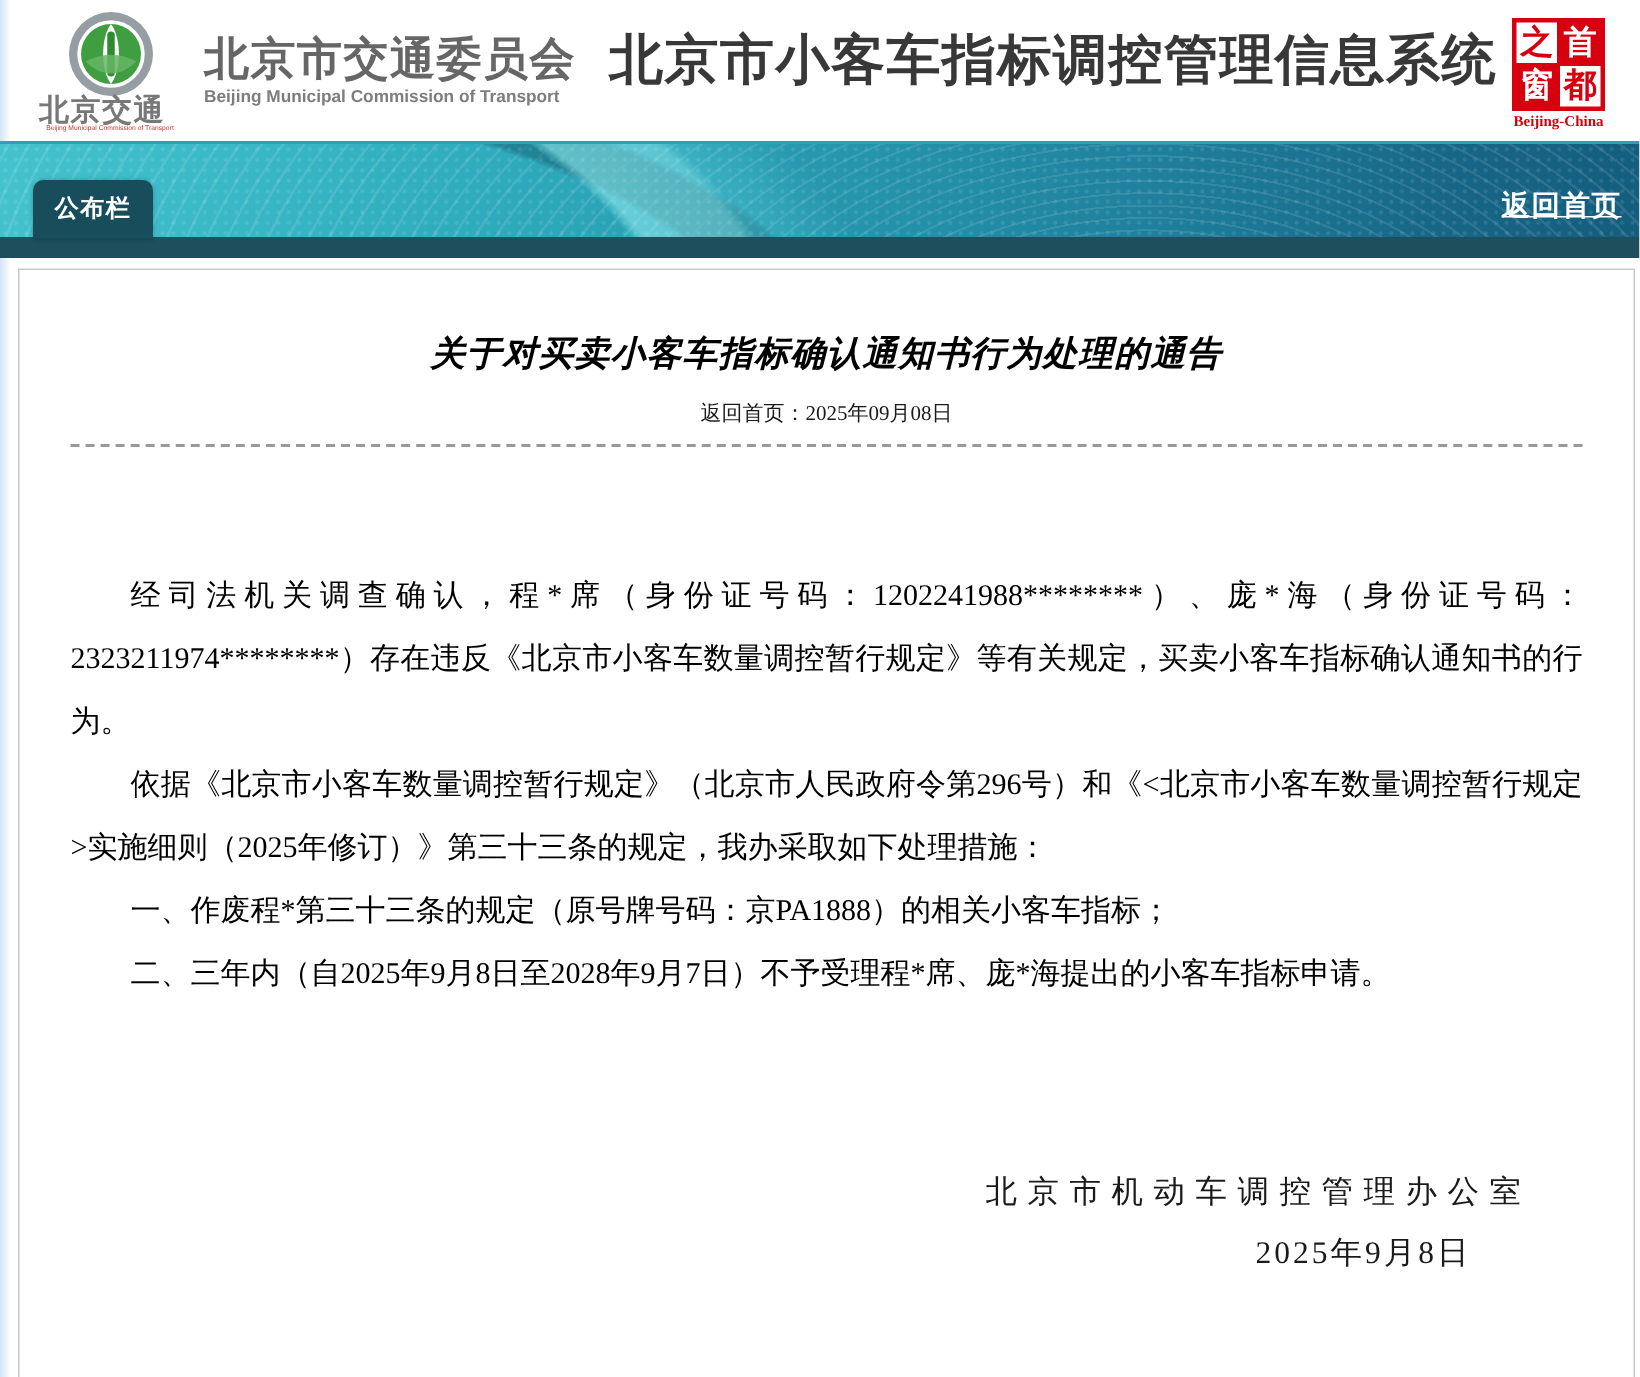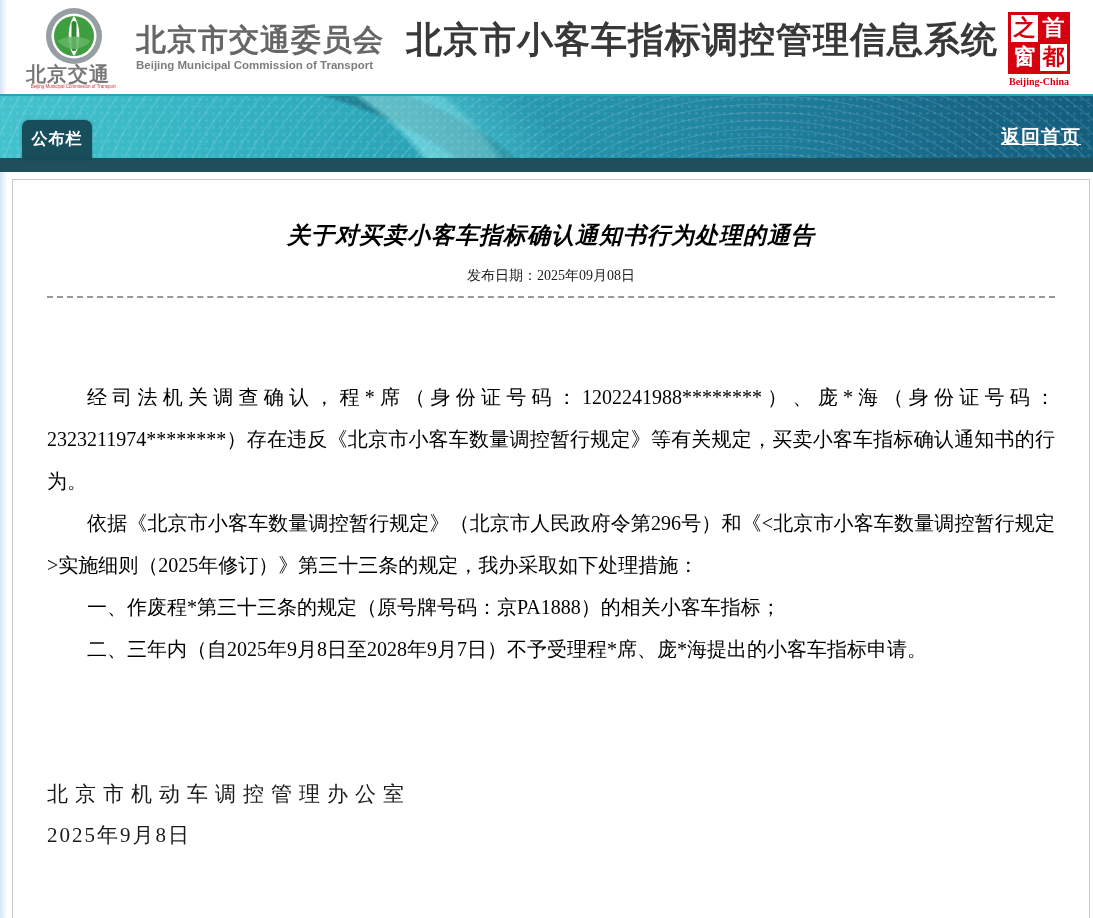--- a/index.html
+++ b/index.html
@@ -48,21 +48,21 @@
       radial-gradient(ellipse 760px 330px at 6% 260%, transparent 59%, rgba(16,86,105,0.45) 60%, rgba(16,86,105,0.40) 66%, transparent 67%),
       repeating-radial-gradient(ellipse 820px 520px at 70% 280%, rgba(255,255,255,0.10) 0 2px, transparent 2px 13px),
       linear-gradient(100deg,#44c3ce 0%,#2fadbe 28%,#2697af 50%,#1f809e 70%,#176687 88%,#135d7d 100%);
     background-size:7px 7px,100% 100%,100% 100%,100% 100%,100% 100%;
     border-top:2px solid #2f9fc0;
   }
   .banner-strip{
     position:absolute; left:0; right:0; bottom:0; height:14px; background:#1d4f5c;
   }
   .banner-tab{
-    position:absolute; left:22px; bottom:13px; width:70px; height:39px;
+    position:absolute; left:22px; bottom:13px; width:80px; height:39px;
     background:#184e5c; border-radius:7px 7px 0 0;
     display:flex; align-items:center; justify-content:center;
     color:#fff; font-size:16px; font-weight:bold; letter-spacing:1px; cursor:pointer;
     box-shadow:0 0 3px rgba(0,0,0,.25);
   }
   .home-link{
     position:absolute; right:12px; bottom:22px;
     color:#fff; font-size:19px; font-weight:bold; letter-spacing:1px;
     text-decoration:underline; cursor:pointer;
   }
@@ -70,21 +70,21 @@
   .content{
     margin:7px 3px 0 12px; background:#fff; border:1px solid #c9c9c9;
     min-height:780px; position:relative;
   }
   .doc{ padding:40px 34px 0; font-family:"Liberation Serif","DejaVu Serif",serif; }
   .doc-title{ text-align:center; font-size:23px; font-weight:bold; color:#000; letter-spacing:1px;font-style:italic; }
   .doc-date{ text-align:center; font-size:14px; color:#1a1a1a; margin-top:16px; }
   .doc-sep{ border:0; border-bottom:2px dashed #999; margin-top:11px; }
   .doc-body{ margin-top:78px; font-size:20px; line-height:42px; color:#000; }
   .doc-body p{ text-indent:2em; text-align:justify; }
-  .signature{ margin-top:110px; font-size:21px; color:#1a1a1a;
+  .signature{ margin-top:110px; text-align:right; font-size:21px; color:#1a1a1a;
     font-family:"Liberation Serif","DejaVu Serif",serif; padding-right:34px; }
   .sig-office{ letter-spacing:7px; }
   .sig-date{ margin-top:13px; padding-right:40px; letter-spacing:2px; }
 </style>
 </head>
 <body>
 
 <div class="header">
   <div class="logo-block">
     <svg class="emblem" width="58" height="58" viewBox="0 0 58 58">
@@ -118,21 +118,21 @@
 <div class="banner">
   <div class="banner-bg"></div>
   <div class="banner-strip"></div>
   <div class="banner-tab">公布栏</div>
   <a class="home-link">返回首页</a>
 </div>
 
 <div class="content">
   <div class="doc">
     <div class="doc-title">关于对买卖小客车指标确认通知书行为处理的通告</div>
-    <div class="doc-date">发布日期：2025年09月08日</div>
+    <div class="doc-date">返回首页：2025年09月08日</div>
     <hr class="doc-sep">
     <div class="doc-body">
       <p>经司法机关调查确认，程*席（身份证号码：1202241988********）、庞*海（身份证号码：2323211974********）存在违反《北京市小客车数量调控暂行规定》等有关规定，买卖小客车指标确认通知书的行为。</p>
       <p>依据《北京市小客车数量调控暂行规定》（北京市人民政府令第296号）和《&lt;北京市小客车数量调控暂行规定&gt;实施细则（2025年修订）》第三十三条的规定，我办采取如下处理措施：</p>
       <p>一、作废程*第三十三条的规定（原号牌号码：京PA1888）的相关小客车指标；</p>
       <p>二、三年内（自2025年9月8日至2028年9月7日）不予受理程*席、庞*海提出的小客车指标申请。</p>
     </div>
     <div class="signature">
       <div class="sig-office">北京市机动车调控管理办公室</div>
       <div class="sig-date">2025年9月8日</div>

